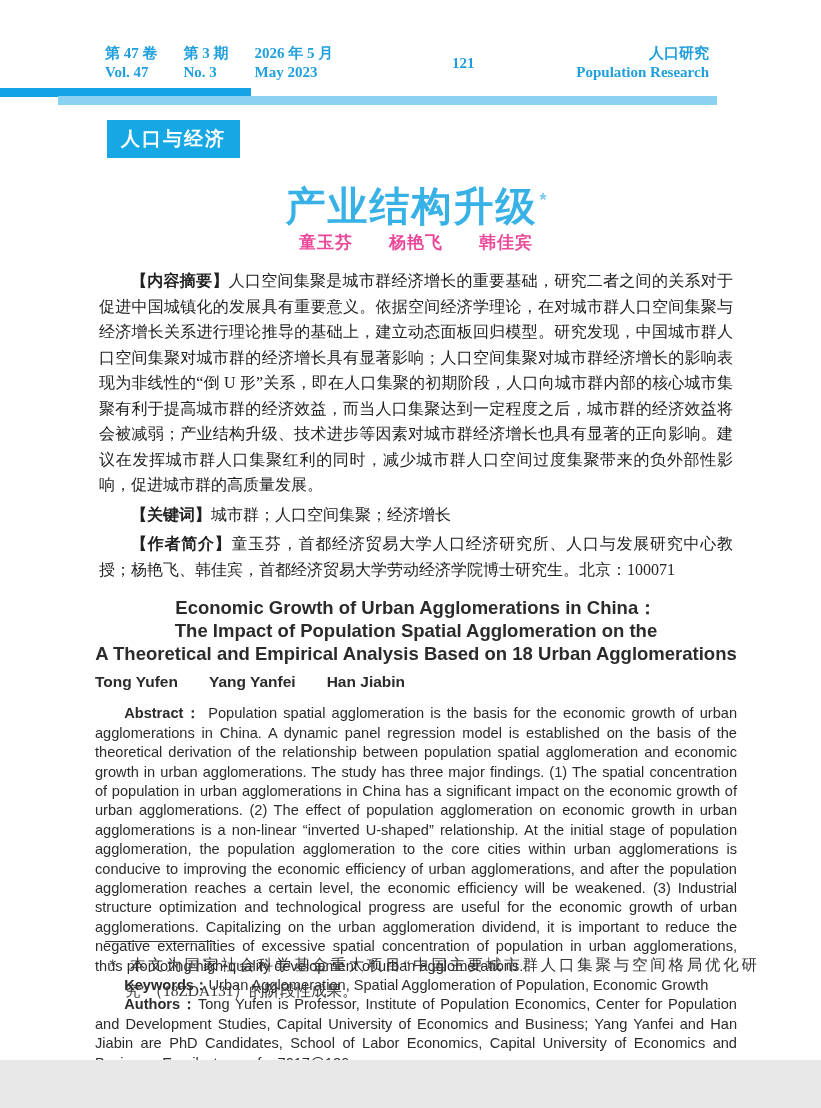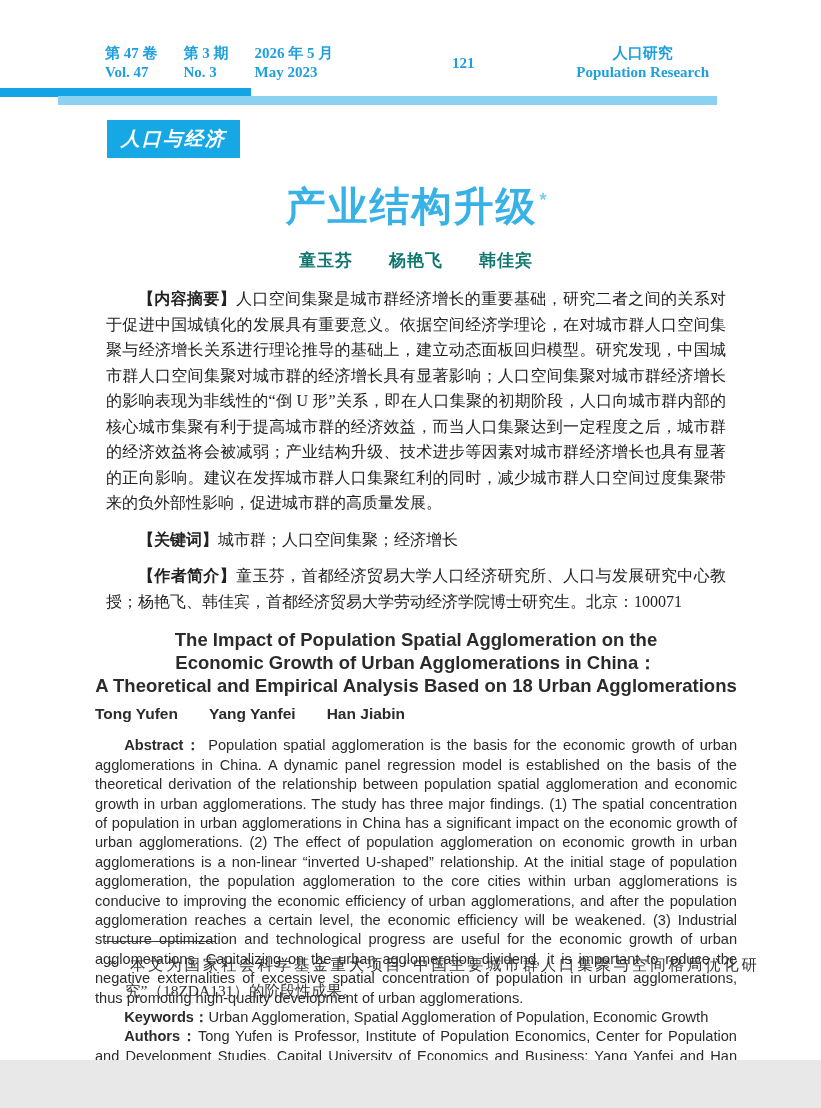--- a/index.html
+++ b/index.html
@@ -20,61 +20,61 @@
     color:#1f9fdd;
     font-family:"Liberation Serif","DejaVu Serif",serif;
     font-weight:bold;font-size:15px;line-height:19px;
   }
   .jcol{margin-right:26px;text-align:left;white-space:nowrap;}
   .jspacer{flex:1;position:relative;}
   .pagenum{
     position:absolute;left:50%;top:10px;transform:translateX(-70%);
     font-size:15px;font-weight:bold;color:#1f9fdd;
   }
-  .jright{text-align:center;white-space:nowrap;}
+  .jright{text-align:right;white-space:nowrap;}
 
   
   .bar-dark{position:absolute;left:0;top:88px;width:251px;height:9px;background:#14a3e4;}
   .bar-light{position:absolute;left:58px;top:96px;width:659px;height:9px;background:#8ad1f2;}
 
   
   .badge{
     position:absolute;left:107px;top:120px;
     background:#16a8e4;color:#ffffff;
     font-family:"Liberation Sans","DejaVu Sans",sans-serif;
     font-weight:bold;font-size:19px;line-height:38px;
-    padding:0 14px;letter-spacing:2px;font-style:italic;
+    padding:0 14px;letter-spacing:2px;
   }
 
   
   .content{position:absolute;left:95px;width:642px;top:176px;}
 
   .cn-title{
     text-align:center;
     font-family:"Liberation Sans","DejaVu Sans",sans-serif;
     font-weight:bold;color:#38b2e6;
     font-size:40px;line-height:49px;letter-spacing:2px;
   }
   .title-star{
     font-size:18px;vertical-align:super;color:#7fcbee;
     letter-spacing:0;margin-left:2px;
   }
   .cn-subtitle{
     text-align:center;margin-top:10px;
     font-size:22px;letter-spacing:3px;color:#222222;
   }
   .cn-authors{
-    text-align:center;margin-top:18px;
+    text-align:center;margin-top:0;
     font-family:"Liberation Sans","DejaVu Sans",sans-serif;
-    font-weight:bold;font-size:17px;color:#0f766e;letter-spacing:1px;
+    font-weight:bold;font-size:17px;color:#ec4899;letter-spacing:1px;
   }
 
   .cn-abstract{margin-top:14px;}
   .cn-abstract p{
-    margin:11px;text-align:justify;
+    margin:4px;text-align:justify;
     font-size:16px;line-height:25.5px;color:#222222;
   }
   .cn-abstract p.indent{text-indent:2em;}
   .blabel{
     font-family:"Liberation Sans","DejaVu Sans",sans-serif;
     font-weight:bold;
   }
 
   
   .en-title{
@@ -155,22 +155,22 @@
     </div>
     <div class="cn-authors">童玉芬　　杨艳飞　　韩佳宾</div>
 
     <div class="cn-abstract">
       <p class="indent"><span class="blabel">【内容摘要】</span><span>人口空间集聚是城市群经济增长的重要基础，研究二者之间的关系对于促进中国城镇化的发展具有重要意义。依据空间经济学理论，在对城市群人口空间集聚与经济增长关系进行理论推导的基础上，建立动态面板回归模型。研究发现，中国城市群人口空间集聚对城市群的经济增长具有显著影响；人口空间集聚对城市群经济增长的影响表现为非线性的“倒 U 形”关系，即在人口集聚的初期阶段，人口向城市群内部的核心城市集聚有利于提高城市群的经济效益，而当人口集聚达到一定程度之后，城市群的经济效益将会被减弱；产业结构升级、技术进步等因素对城市群经济增长也具有显著的正向影响。建议在发挥城市群人口集聚红利的同时，减少城市群人口空间过度集聚带来的负外部性影响，促进城市群的高质量发展。</span></p>
       <p class="indent"><span class="blabel">【关键词】</span><span>城市群；人口空间集聚；经济增长</span></p>
       <p class="indent"><span class="blabel">【作者简介】</span><span>童玉芬，首都经济贸易大学人口经济研究所、人口与发展研究中心教授；杨艳飞、韩佳宾，首都经济贸易大学劳动经济学院博士研究生。北京：100071</span></p>
     </div>
 
     <div class="en-title">
+      <div>Economic Growth of Urban Agglomerations in China：</div>
       <div>The Impact of Population Spatial Agglomeration on the</div>
-      <div>Economic Growth of Urban Agglomerations in China：</div>
       <div>A Theoretical and Empirical Analysis Based on 18 Urban Agglomerations</div>
     </div>
     <div class="en-authors">Tong Yufen　　Yang Yanfei　　Han Jiabin</div>
 
     <div class="en-abstract">
       <p class="efirst"><span class="blabel">Abstract：</span> <span>Population spatial agglomeration is the basis for the economic growth of urban agglomerations in China. A dynamic panel regression model is established on the basis of the theoretical derivation of the relationship between population spatial agglomeration and economic growth in urban agglomerations. The study has three major findings. (1) The spatial concentration of population in urban agglomerations in China has a significant impact on the economic growth of urban agglomerations. (2) The effect of population agglomeration on economic growth in urban agglomerations is a non-linear “inverted U-shaped” relationship. At the initial stage of population agglomeration, the population agglomeration to the core cities within urban agglomerations is conducive to improving the economic efficiency of urban agglomerations, and after the population agglomeration reaches a certain level, the economic efficiency will be weakened. (3) Industrial structure optimization and technological progress are useful for the economic growth of urban agglomerations. Capitalizing on the urban agglomeration dividend, it is important to reduce the negative externalities of excessive spatial concentration of population in urban agglomerations, thus promoting high-quality development of urban agglomerations.</span></p>
       <p class="efirst"><span class="blabel">Keywords：</span><span>Urban Agglomeration, Spatial Agglomeration of Population, Economic Growth</span></p>
       <p class="efirst"><span class="blabel">Authors：</span><span>Tong Yufen is Professor, Institute of Population Economics, Center for Population and Development Studies, Capital University of Economics and Business; Yang Yanfei and Han Jiabin are PhD Candidates, School of Labor Economics, Capital University of Economics and Business. Email：tongyufen7017@126.com</span></p>
     </div>
 

